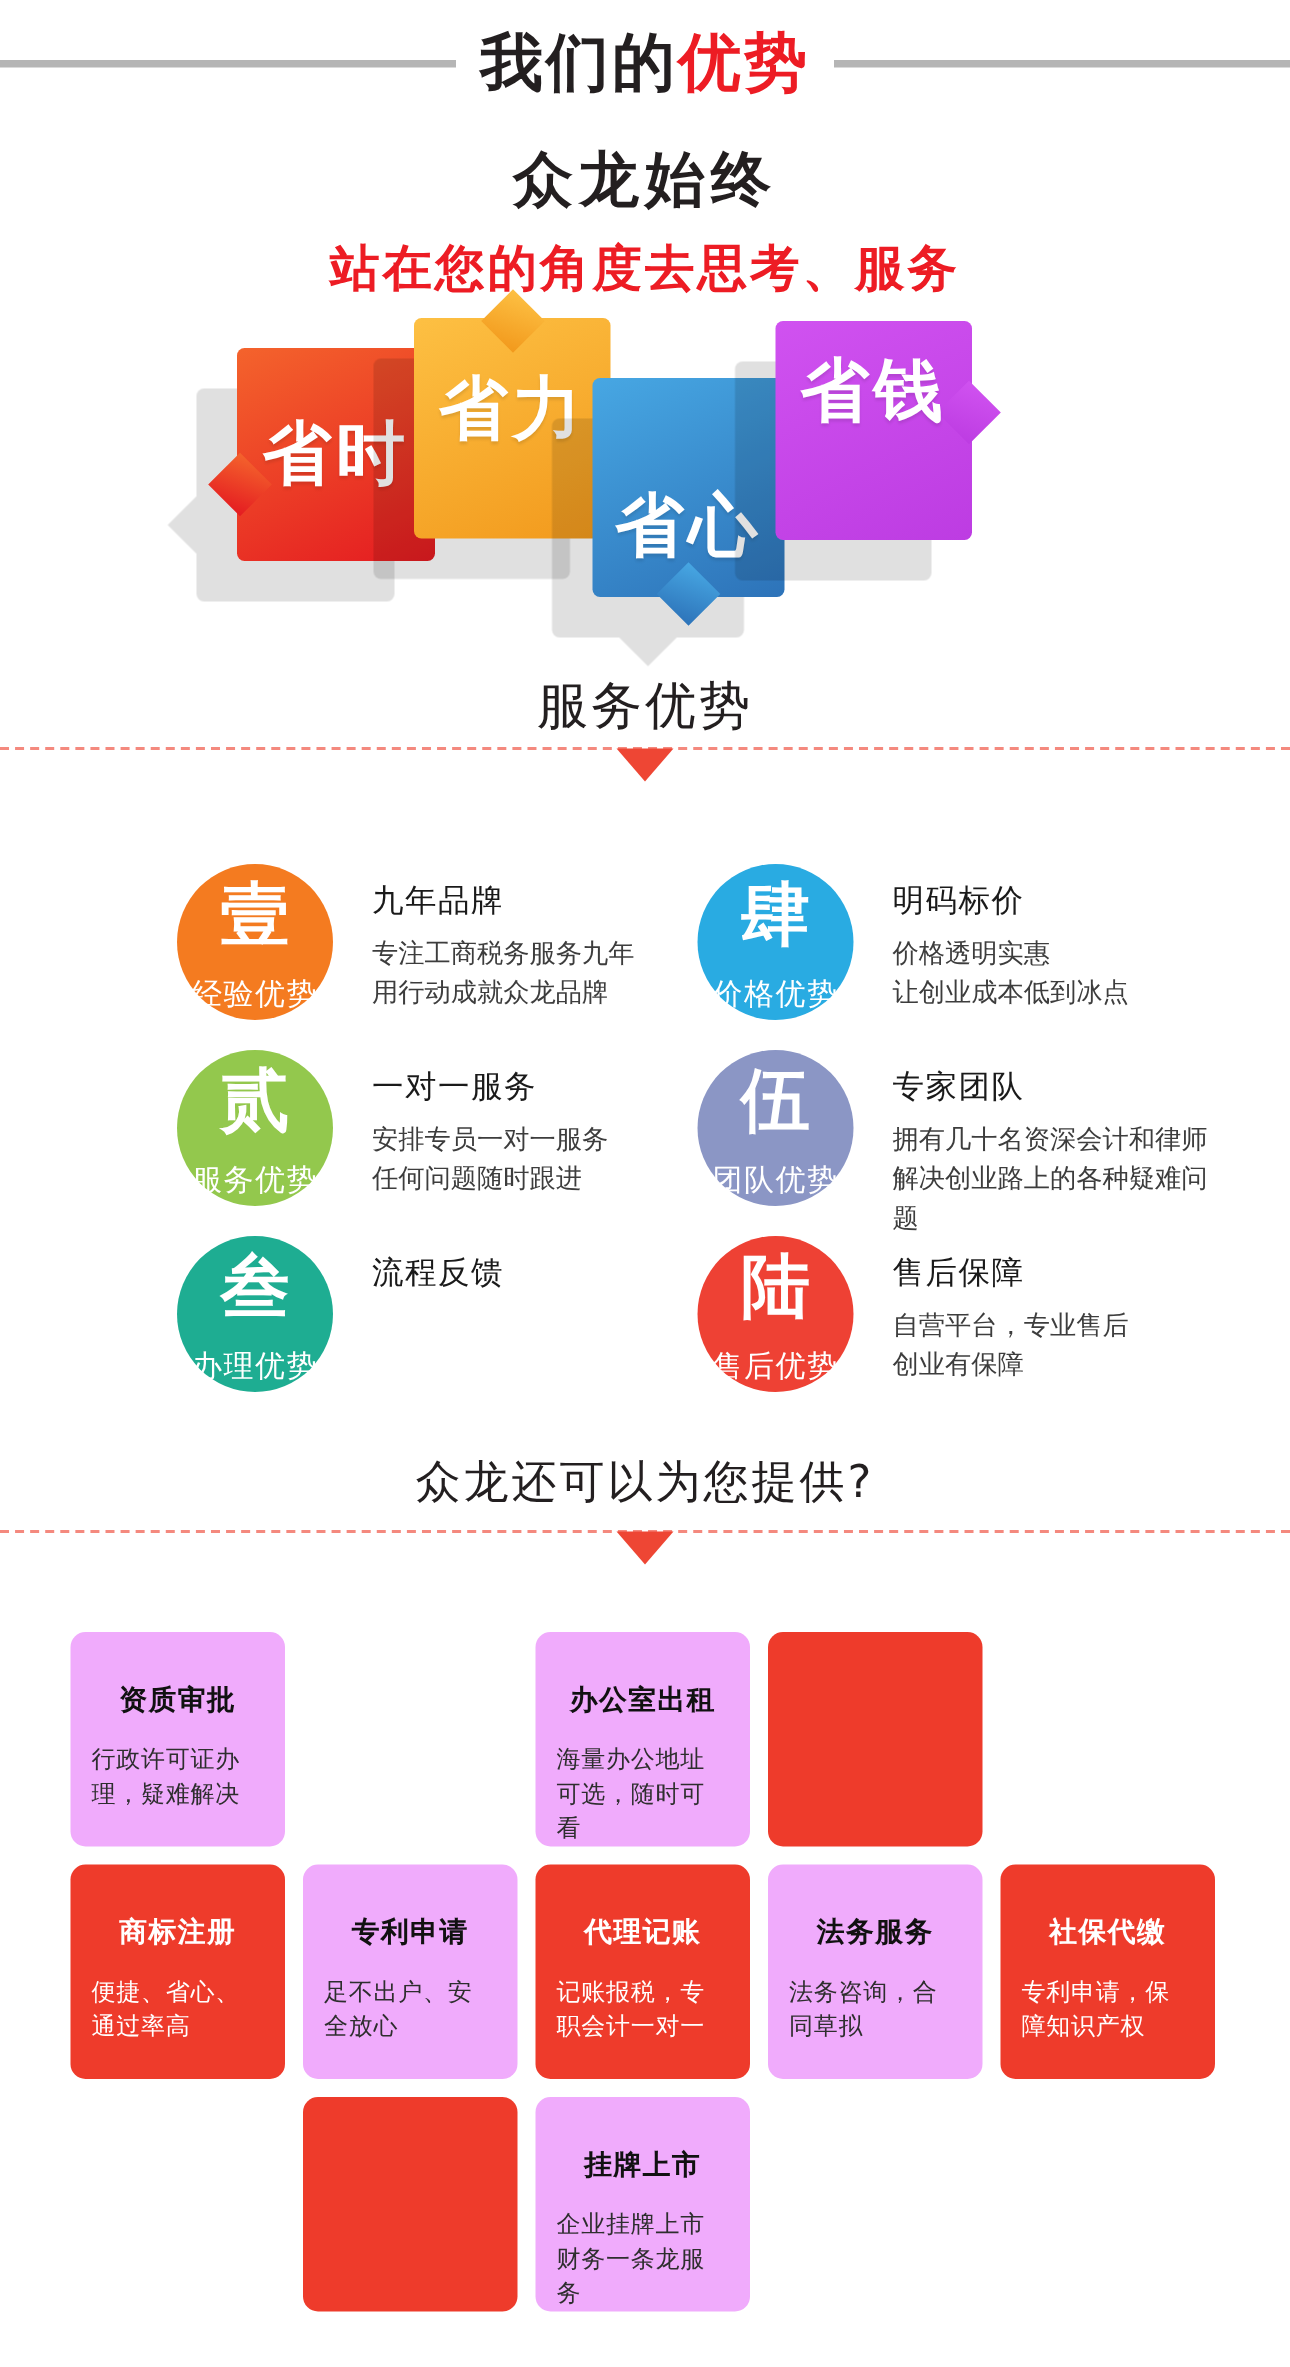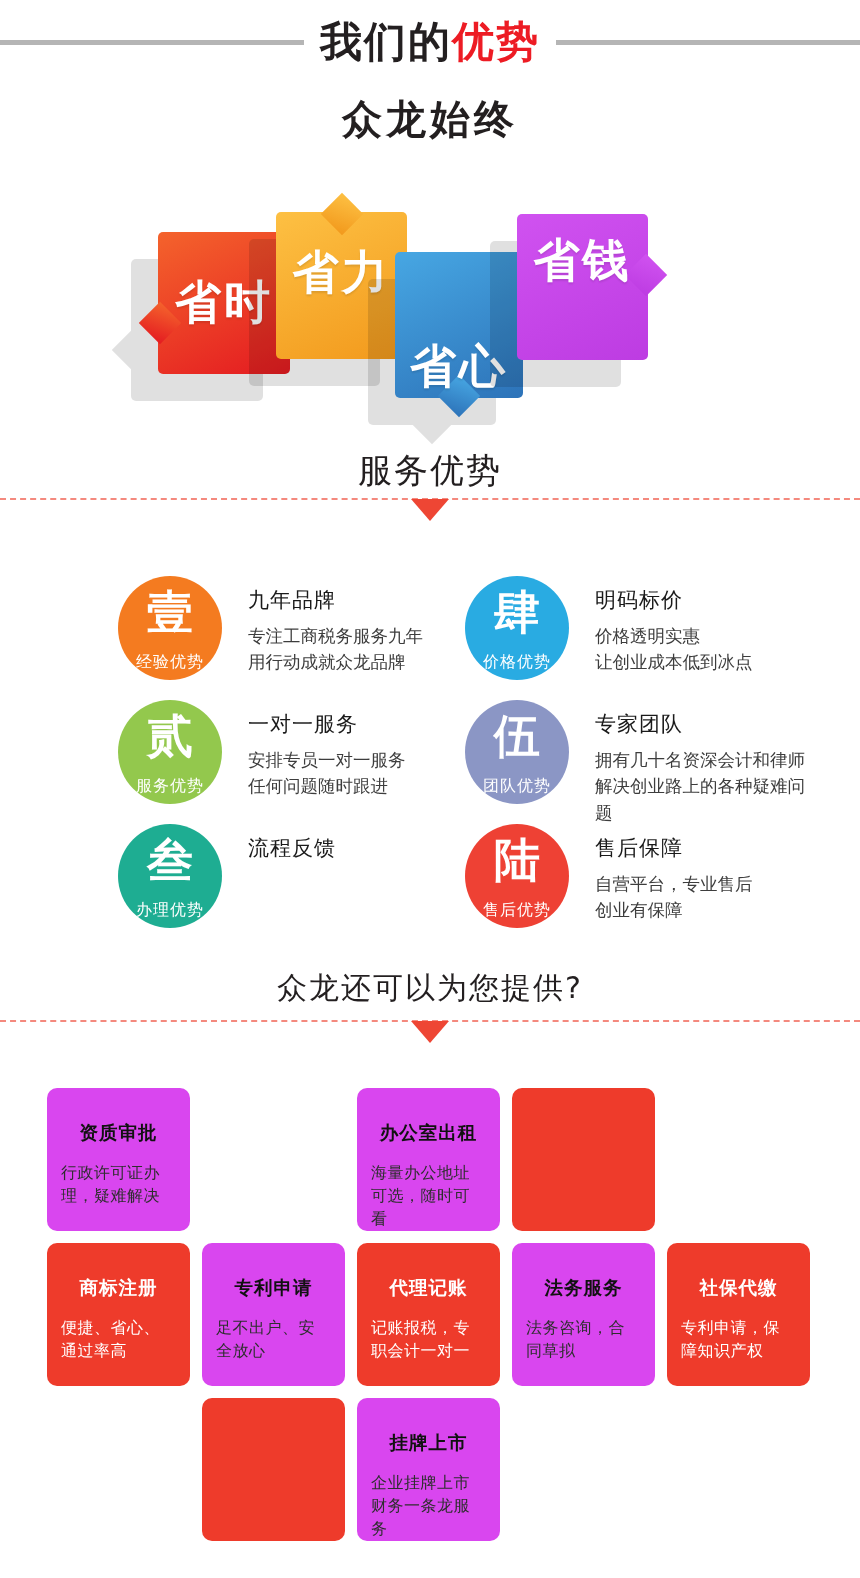--- a/index.html
+++ b/index.html
@@ -23,21 +23,21 @@
   .bubbles { position:absolute; inset:0; pointer-events:none; }
   .bubble { position:absolute; border-radius:5px; display:flex; align-items:center; justify-content:center;
             filter:drop-shadow(-27px 27px 0 rgba(0,0,0,0.12)); }
   .bubble-label { position:relative; z-index:2; color:#ffffff; font-size:46px; font-weight:700; letter-spacing:3px;
                   text-shadow:0 2px 2px rgba(0,0,0,0.10); }
   .arrow { position:absolute; width:30px; height:30px; background:inherit; transform:rotate(45deg); z-index:1; }
   .b1 { left:158px; top:232px; width:132px; height:142px; z-index:1; }
   .b1 .arrow { left:-13px; top:76px; }
   .b2 { left:276px; top:212px; width:131px; height:147px; z-index:2; align-items:flex-start; padding-top:30px; }
   .b2 .arrow { top:-13px; left:50%; margin-left:-15px; }
-  .b3 { left:395px; top:252px; width:128px; height:146px; z-index:3; align-items:flex-end; padding-top:52px; }
+  .b3 { left:395px; top:252px; width:128px; height:146px; z-index:3; align-items:center; padding-top:52px; }
   .b3 .arrow { bottom:-13px; left:50%; margin-left:-15px; }
   .b4 { left:517px; top:214px; width:131px; height:146px; z-index:4; align-items:flex-start; padding-top:16px; }
   .b4 .arrow { right:-13px; top:46px; }
 
   
   .sec-title { position:absolute; left:0; right:0; text-align:center; color:#231f20; letter-spacing:2px; font-weight:500; }
   .sec1-title { top:448px; font-size:34px; }
   .sec2-title { top:968px; font-size:30px; }
   .dotline { position:absolute; left:0; right:0; border-top:2px dashed #f4897e; }
   .dot1 { top:498px; }
@@ -46,49 +46,50 @@
          border-left:19px solid transparent; border-right:19px solid transparent; border-top:22px solid #ee4634; }
 
   
   .adv-grid { position:absolute; left:118px; top:576px; width:700px;
               display:grid; grid-template-columns:347px 353px; grid-template-rows:repeat(3,104px);
               grid-auto-flow:column; row-gap:20px; }
   .adv { display:flex; align-items:flex-start; }
   .adv-circle { flex:none; width:104px; height:104px; border-radius:50%; color:#ffffff;
                 display:flex; flex-direction:column; align-items:center; justify-content:center; padding-top:6px; }
   .adv-num { font-size:46px; font-weight:700; line-height:1.0; }
-  .adv-badge-label { font-size:16px; margin-top:17px; letter-spacing:1px; }
+  .adv-badge-label { font-size:20px; margin-top:17px; letter-spacing:1px; }
   .adv-text { margin-left:26px; padding-top:10px; width:285px; }
   .adv-title { font-size:21px; font-weight:400; color:#1a1a1a; letter-spacing:1px; }
   .adv-desc { margin-top:9px; font-size:17.5px; color:#3d3d3d; line-height:1.5; white-space:pre-line; }
 
   
   .svc-grid { position:absolute; left:47px; top:1088px;
               display:grid; grid-template-columns:repeat(5,143px); grid-template-rows:repeat(3,143px);
               column-gap:12px; row-gap:12px; }
   .svc { border-radius:10px; overflow:hidden; }
-  .svc.gray { background:#d946ef; }
+  .svc.gray { background:#f0abfc; }
   .svc.red  { background:#ee3b2b; }
   .svc-title { margin-top:32px; text-align:center; font-size:18.5px; font-weight:700; color:#111111; letter-spacing:1px; }
   .svc-desc { margin-top:16px; padding:0 14px; font-size:16px; line-height:1.45; color:#2e2e2e; letter-spacing:0.5px; }
   .svc.red .svc-title, .svc.red .svc-desc { color:#ffffff; }
 </style>
 </head>
 <body>
 
 <div class="page">
 
   <header class="hd">
     <span class="hd-line"></span>
     <h1 class="hd-title"><span class="t-black">我们的</span><span class="t-red">优势</span></h1>
     <span class="hd-line"></span>
   </header>
 
   <div class="intro">
     <div class="intro-1">众龙始终</div>
+    <div class="intro-2">站在您的角度去思考、服务</div>
   </div>
 
   <div class="bubbles">
     <div class="bubble b1" style="background: linear-gradient(155deg, rgb(244, 99, 44) 0%, rgb(228, 27, 33) 100%);">
       <i class="arrow"></i>
       <span class="bubble-label">省时</span>
     </div>
     <div class="bubble b2" style="background: linear-gradient(155deg, rgb(253, 192, 67) 0%, rgb(242, 153, 28) 100%);">
       <i class="arrow"></i>
       <span class="bubble-label">省力</span>

